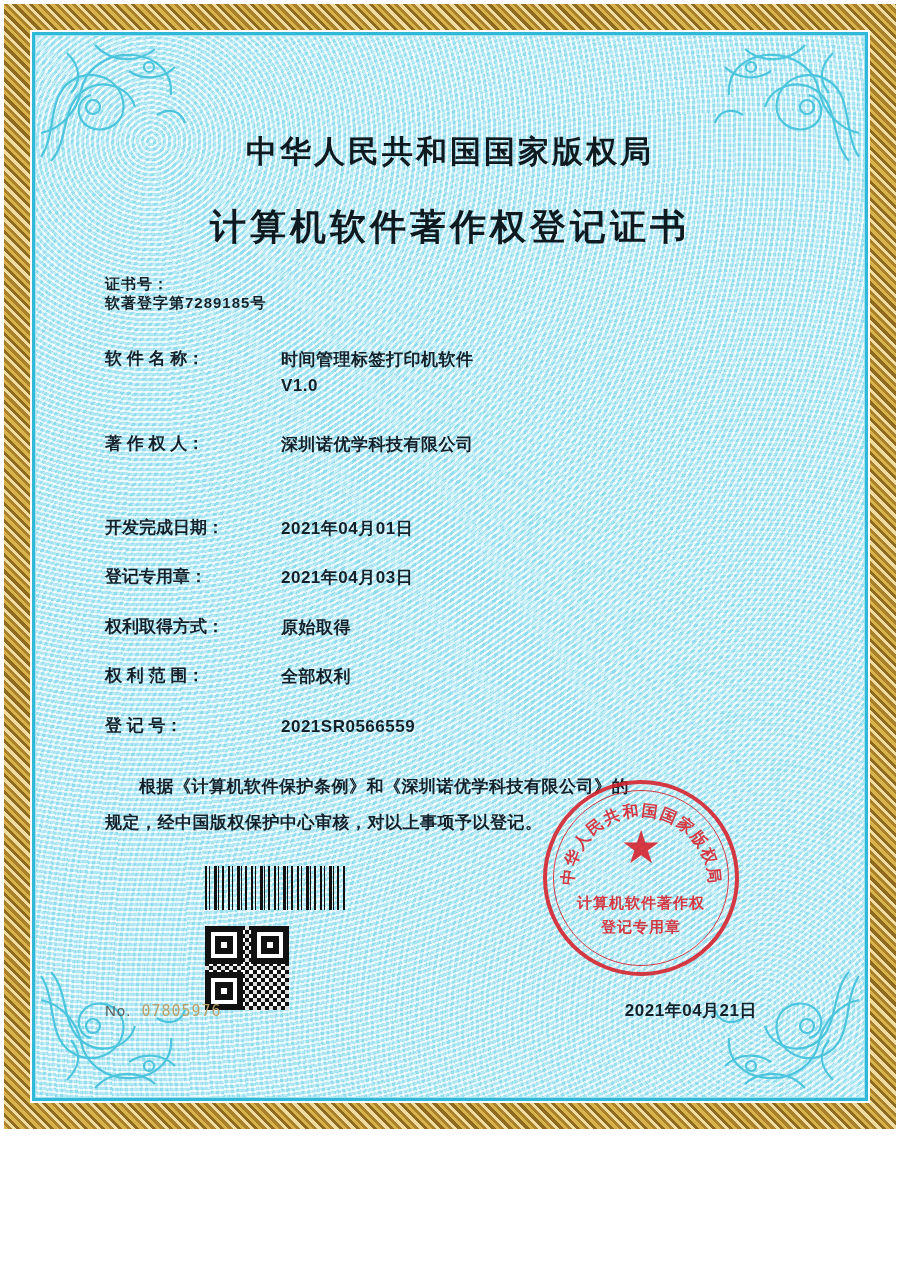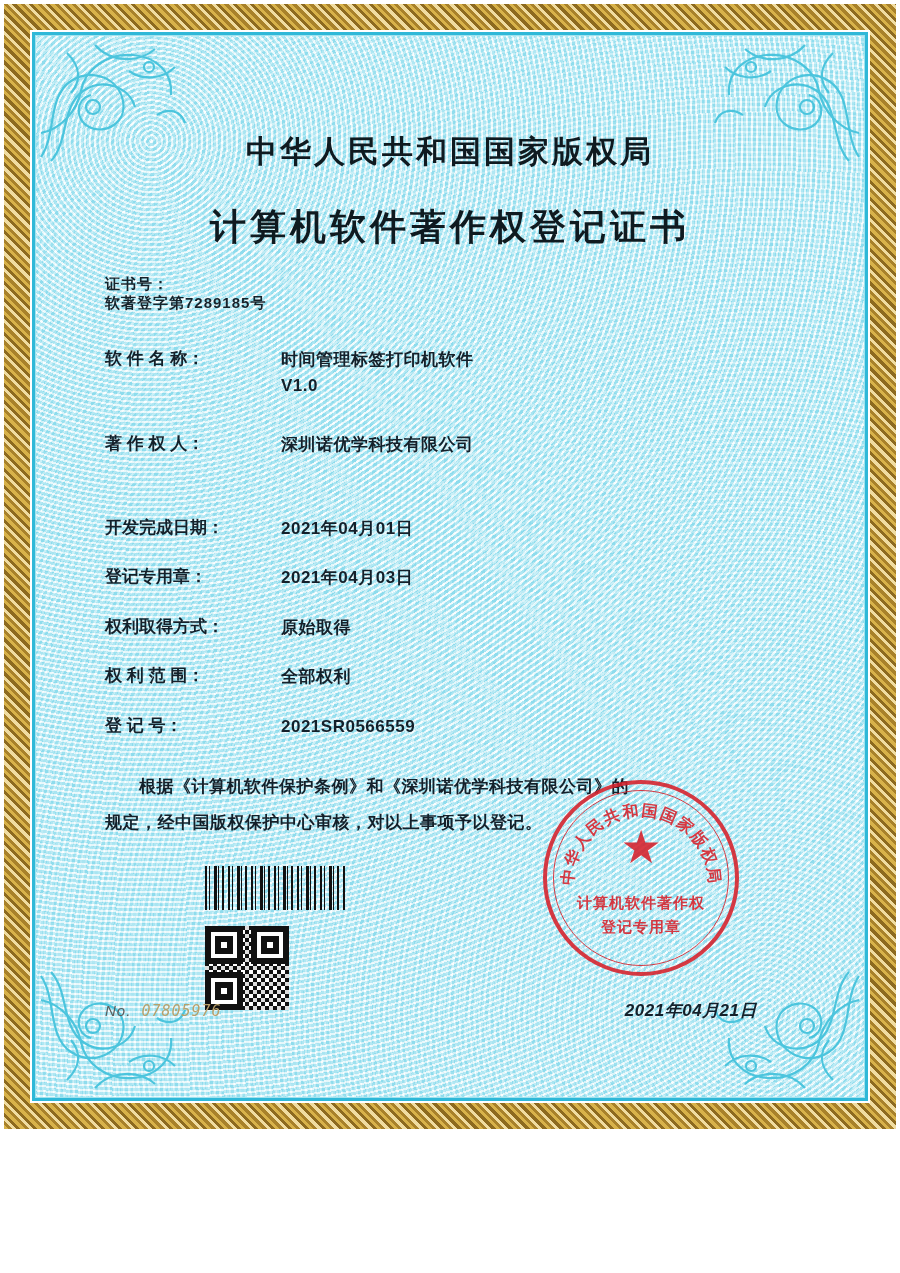--- a/index.html
+++ b/index.html
@@ -239,21 +239,20 @@
 
   
   .footer {
     position: absolute;
     left: 70px;
     right: 70px;
     bottom: 76px;
     display: flex;
     justify-content: space-between;
     align-items: baseline;
-    font-style: italic;
   }
   .serial {
     font-family: "DejaVu Sans Mono", monospace;
     font-size: 15px;
     color: #b9a06a;
     letter-spacing: 1px;
   }
   .serial .no-prefix { color: #5c5c5c; font-family: "Liberation Sans", sans-serif; }
   .issue-date {
     font-size: 17px;

